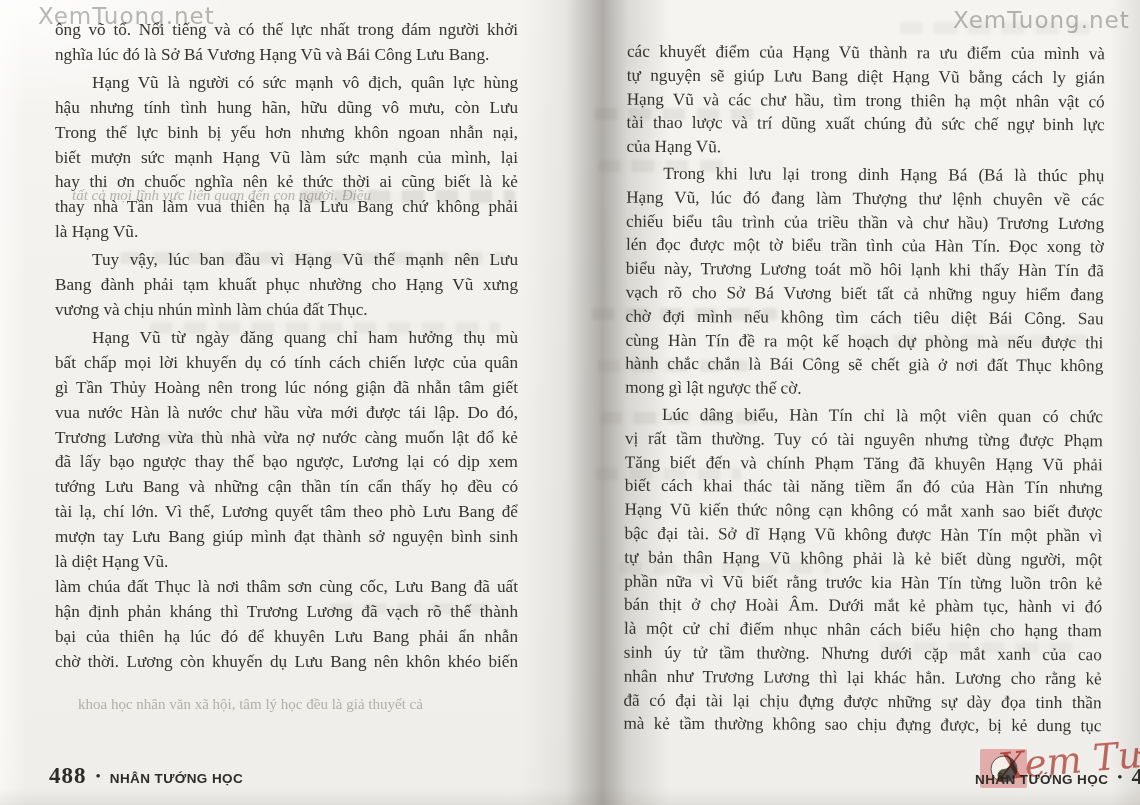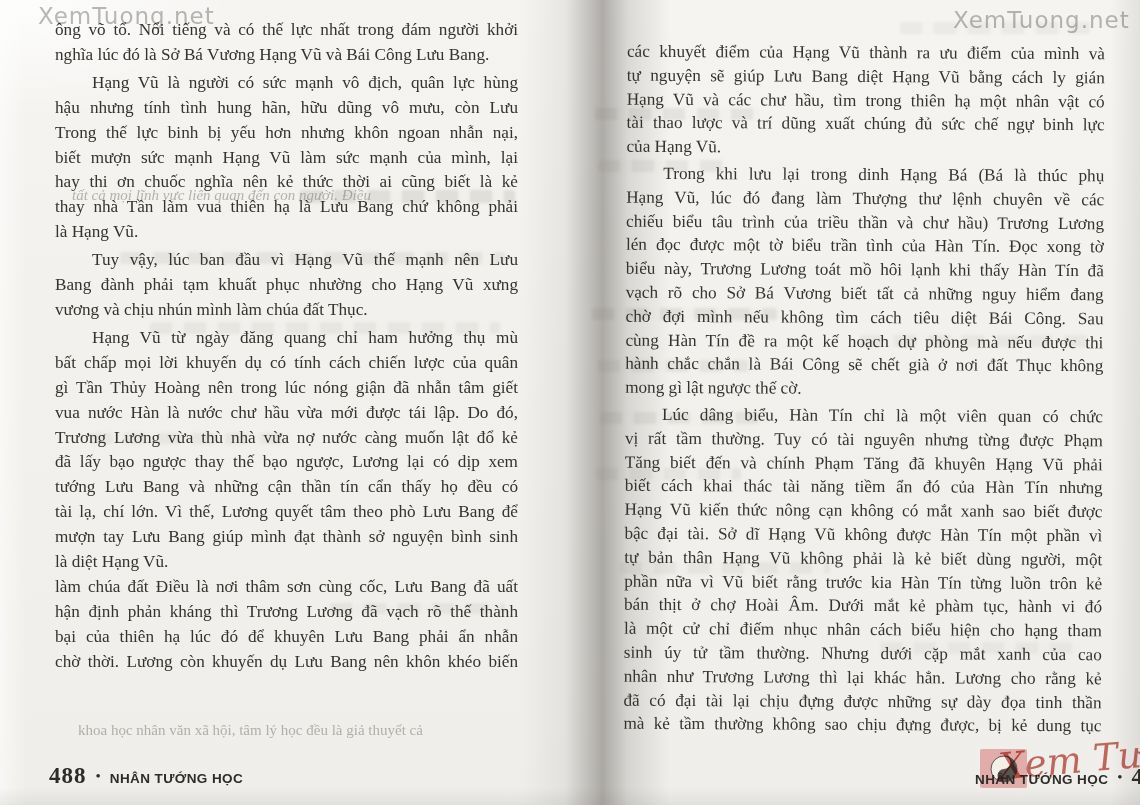--- a/index.html
+++ b/index.html
@@ -53,21 +53,21 @@
   .logo-square{position:absolute;z-index:2;left:980px;top:749px;width:47px;height:39px;
     background:rgba(222,160,158,.85);border-radius:2px;display:flex;align-items:center;justify-content:center;}
 
   
   .bleed{position:absolute;z-index:1;filter:blur(1.6px);
     background:repeating-linear-gradient(90deg,rgba(120,116,108,.16) 0 22px,rgba(120,116,108,.02) 22px 34px);
     border-radius:3px;}
   .ghost{position:absolute;z-index:1;font-size:15px;color:rgba(125,122,114,.55);
     filter:blur(.7px);white-space:nowrap;}
   .g-lm{left:72px;top:187px;width:440px;overflow:hidden;font-style:italic;}
-  .g-lb{left:78px;top:722px;}
+  .g-lb{left:78px;top:696px;}
 </style>
 </head>
 <body>
 
 <div class="scan">
 
   <div class="bleed" style="left:300px;top:190px;width:215px;height:13px"></div>
   <div class="bleed" style="left:120px;top:252px;width:385px;height:12px;opacity:.7"></div>
   <div class="bleed" style="left:150px;top:322px;width:350px;height:12px;opacity:.55"></div>
   <div class="bleed" style="left:90px;top:433px;width:200px;height:11px;opacity:.5"></div>
@@ -102,21 +102,21 @@
     <div class="ln ind">Hạng Vũ từ ngày đăng quang chỉ ham hưởng thụ mù</div>
     <div class="ln">bất chấp mọi lời khuyến dụ có tính cách chiến lược của quân</div>
     <div class="ln">gì Tần Thủy Hoàng nên trong lúc nóng giận đã nhẫn tâm giết</div>
     <div class="ln">vua nước Hàn là nước chư hầu vừa mới được tái lập. Do đó,</div>
     <div class="ln">Trương Lương vừa thù nhà vừa nợ nước càng muốn lật đổ kẻ</div>
     <div class="ln">đã lấy bạo ngược thay thế bạo ngược, Lương lại có dịp xem</div>
     <div class="ln">tướng Lưu Bang và những cận thần tín cẩn thấy họ đều có</div>
     <div class="ln">tài lạ, chí lớn. Vì thế, Lương quyết tâm theo phò Lưu Bang để</div>
     <div class="ln">mượn tay Lưu Bang giúp mình đạt thành sở nguyện bình sinh</div>
     <div class="ln pe">là diệt Hạng Vũ.</div>
-    <div class="ln">làm chúa đất Điều là nơi thâm sơn cùng cốc, Lưu Bang đã uất</div>
+    <div class="ln">làm chúa đất Thục là nơi thâm sơn cùng cốc, Lưu Bang đã uất</div>
     <div class="ln">hận định phản kháng thì Trương Lương đã vạch rõ thế thành</div>
     <div class="ln">bại của thiên hạ lúc đó để khuyên Lưu Bang phải ẩn nhẫn</div>
     <div class="ln">chờ thời. Lương còn khuyến dụ Lưu Bang nên khôn khéo biến</div>
   </div>
 
   <div class="pagetext pt-right">
     <div class="ln">các khuyết điểm của Hạng Vũ thành ra ưu điểm của mình và</div>
     <div class="ln">tự nguyện sẽ giúp Lưu Bang diệt Hạng Vũ bằng cách ly gián</div>
     <div class="ln">Hạng Vũ và các chư hầu, tìm trong thiên hạ một nhân vật có</div>
     <div class="ln">tài thao lược và trí dũng xuất chúng đủ sức chế ngự binh lực</div>

